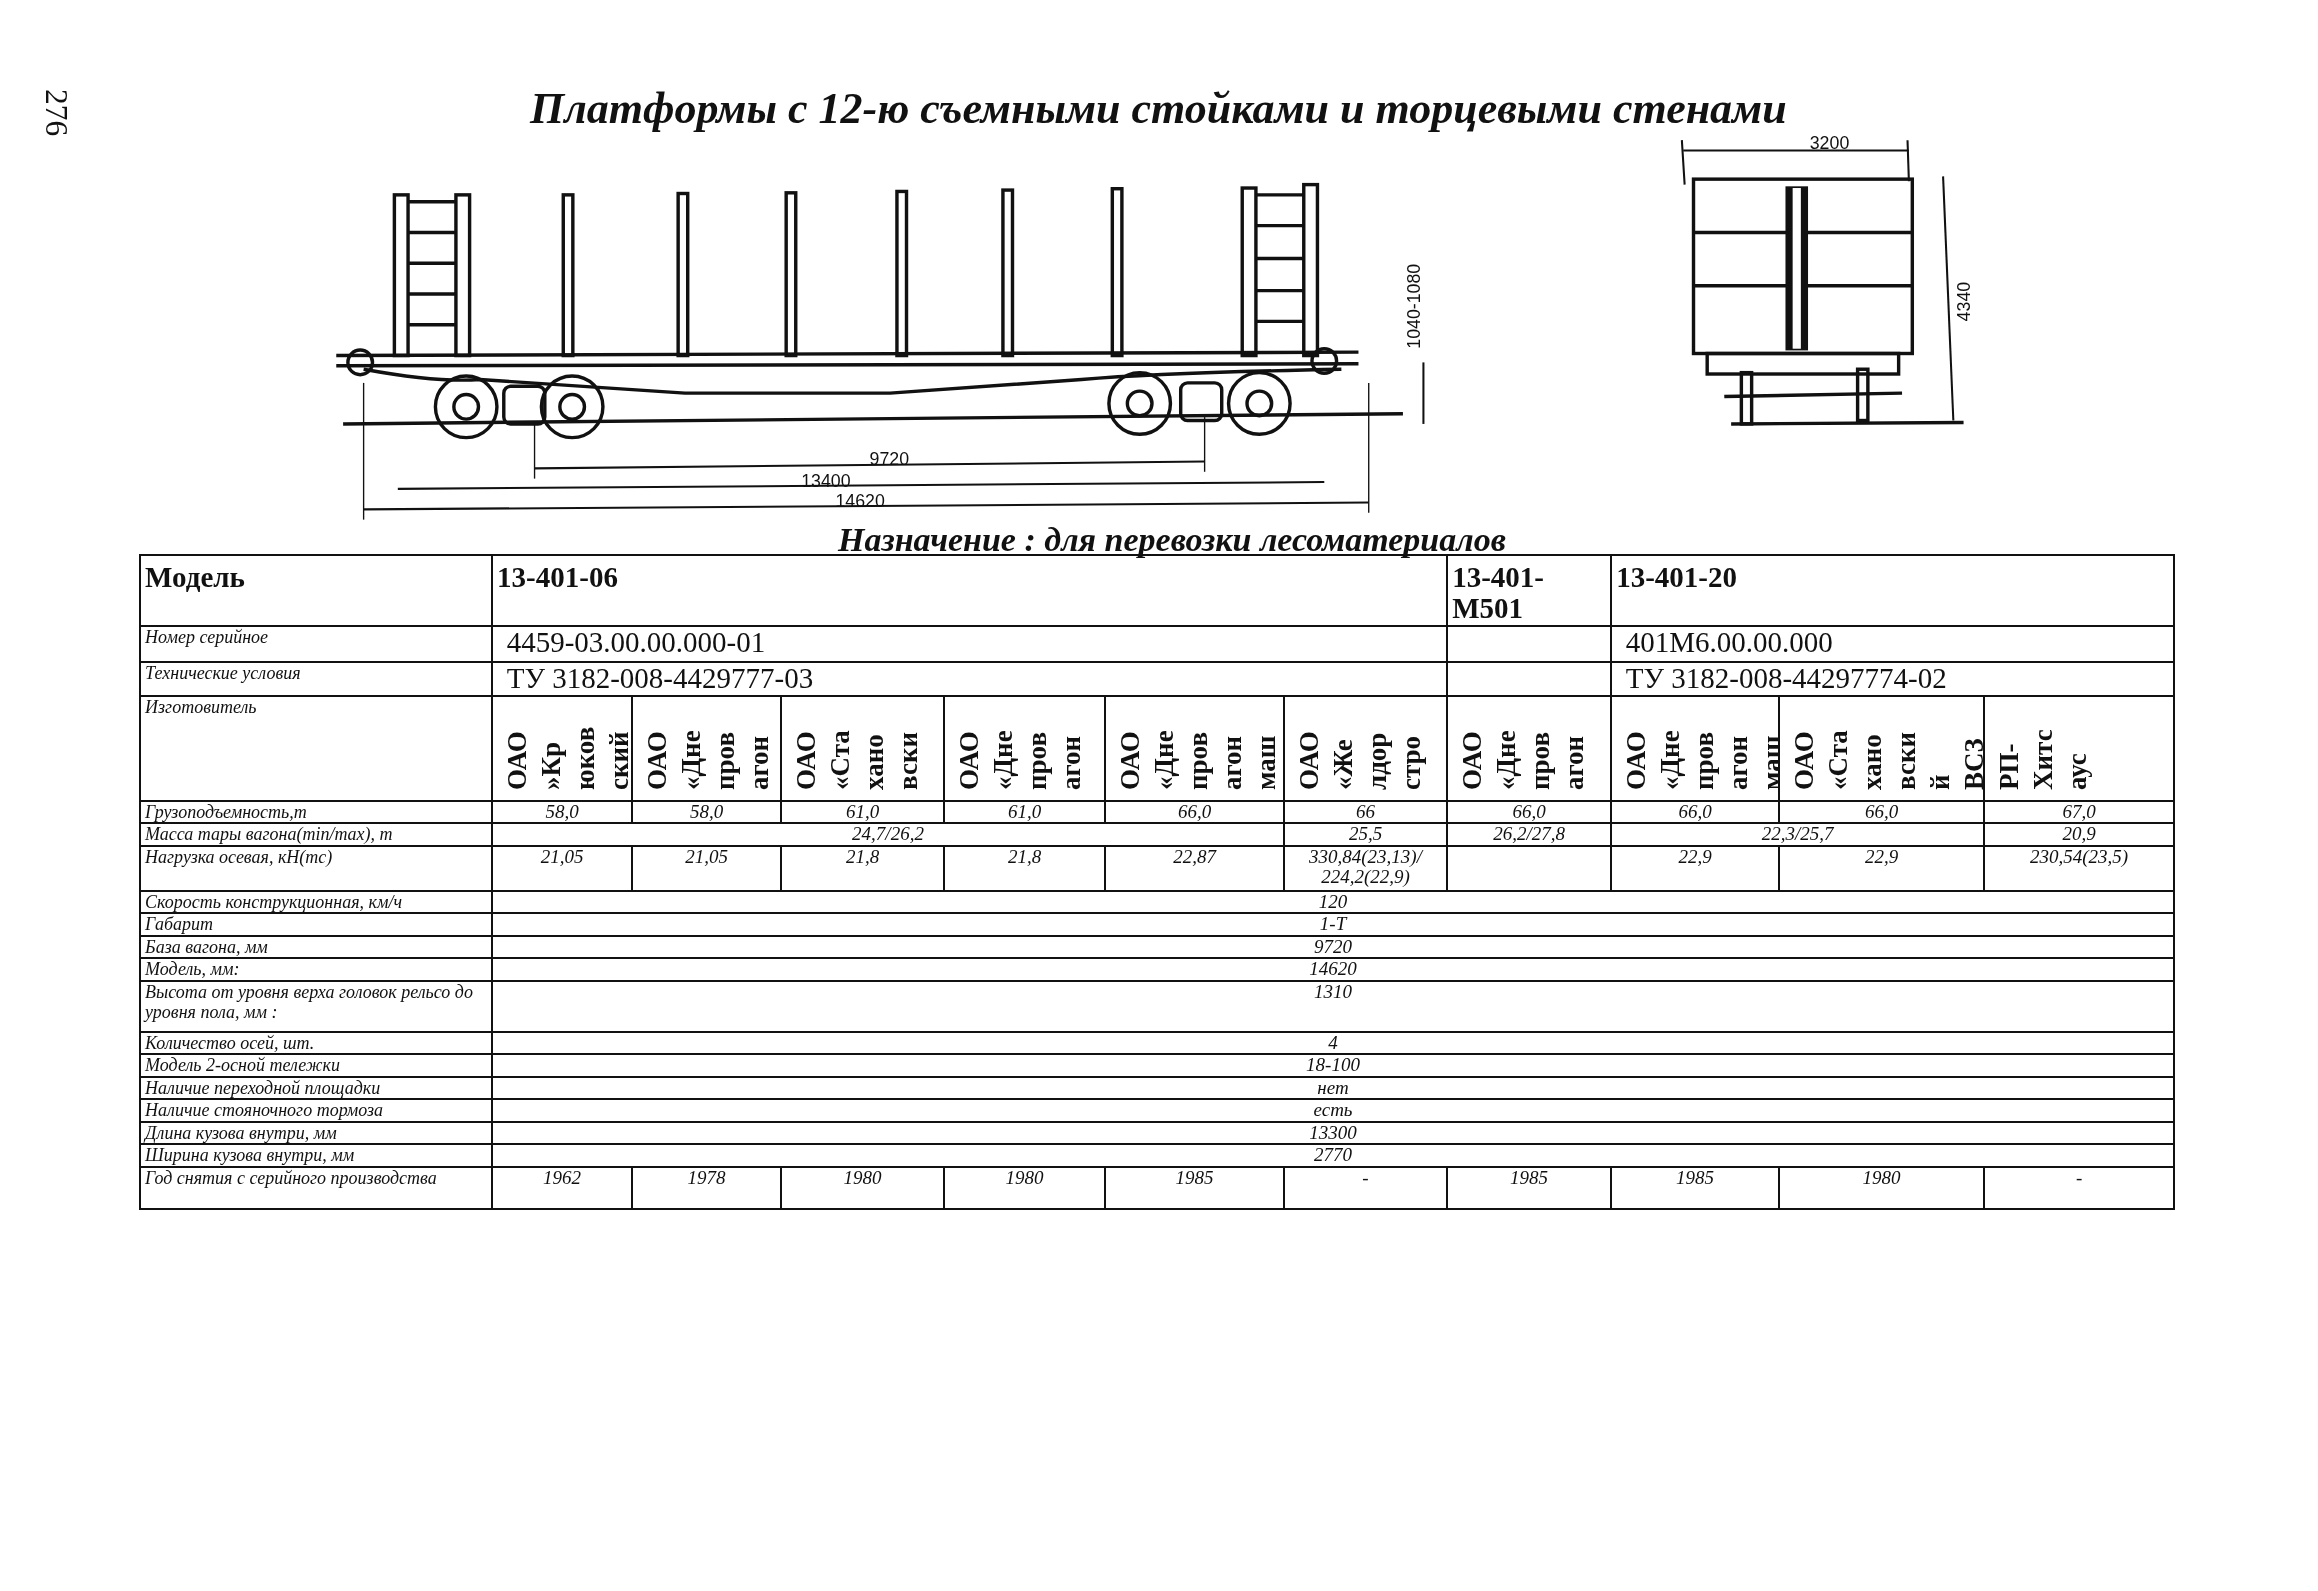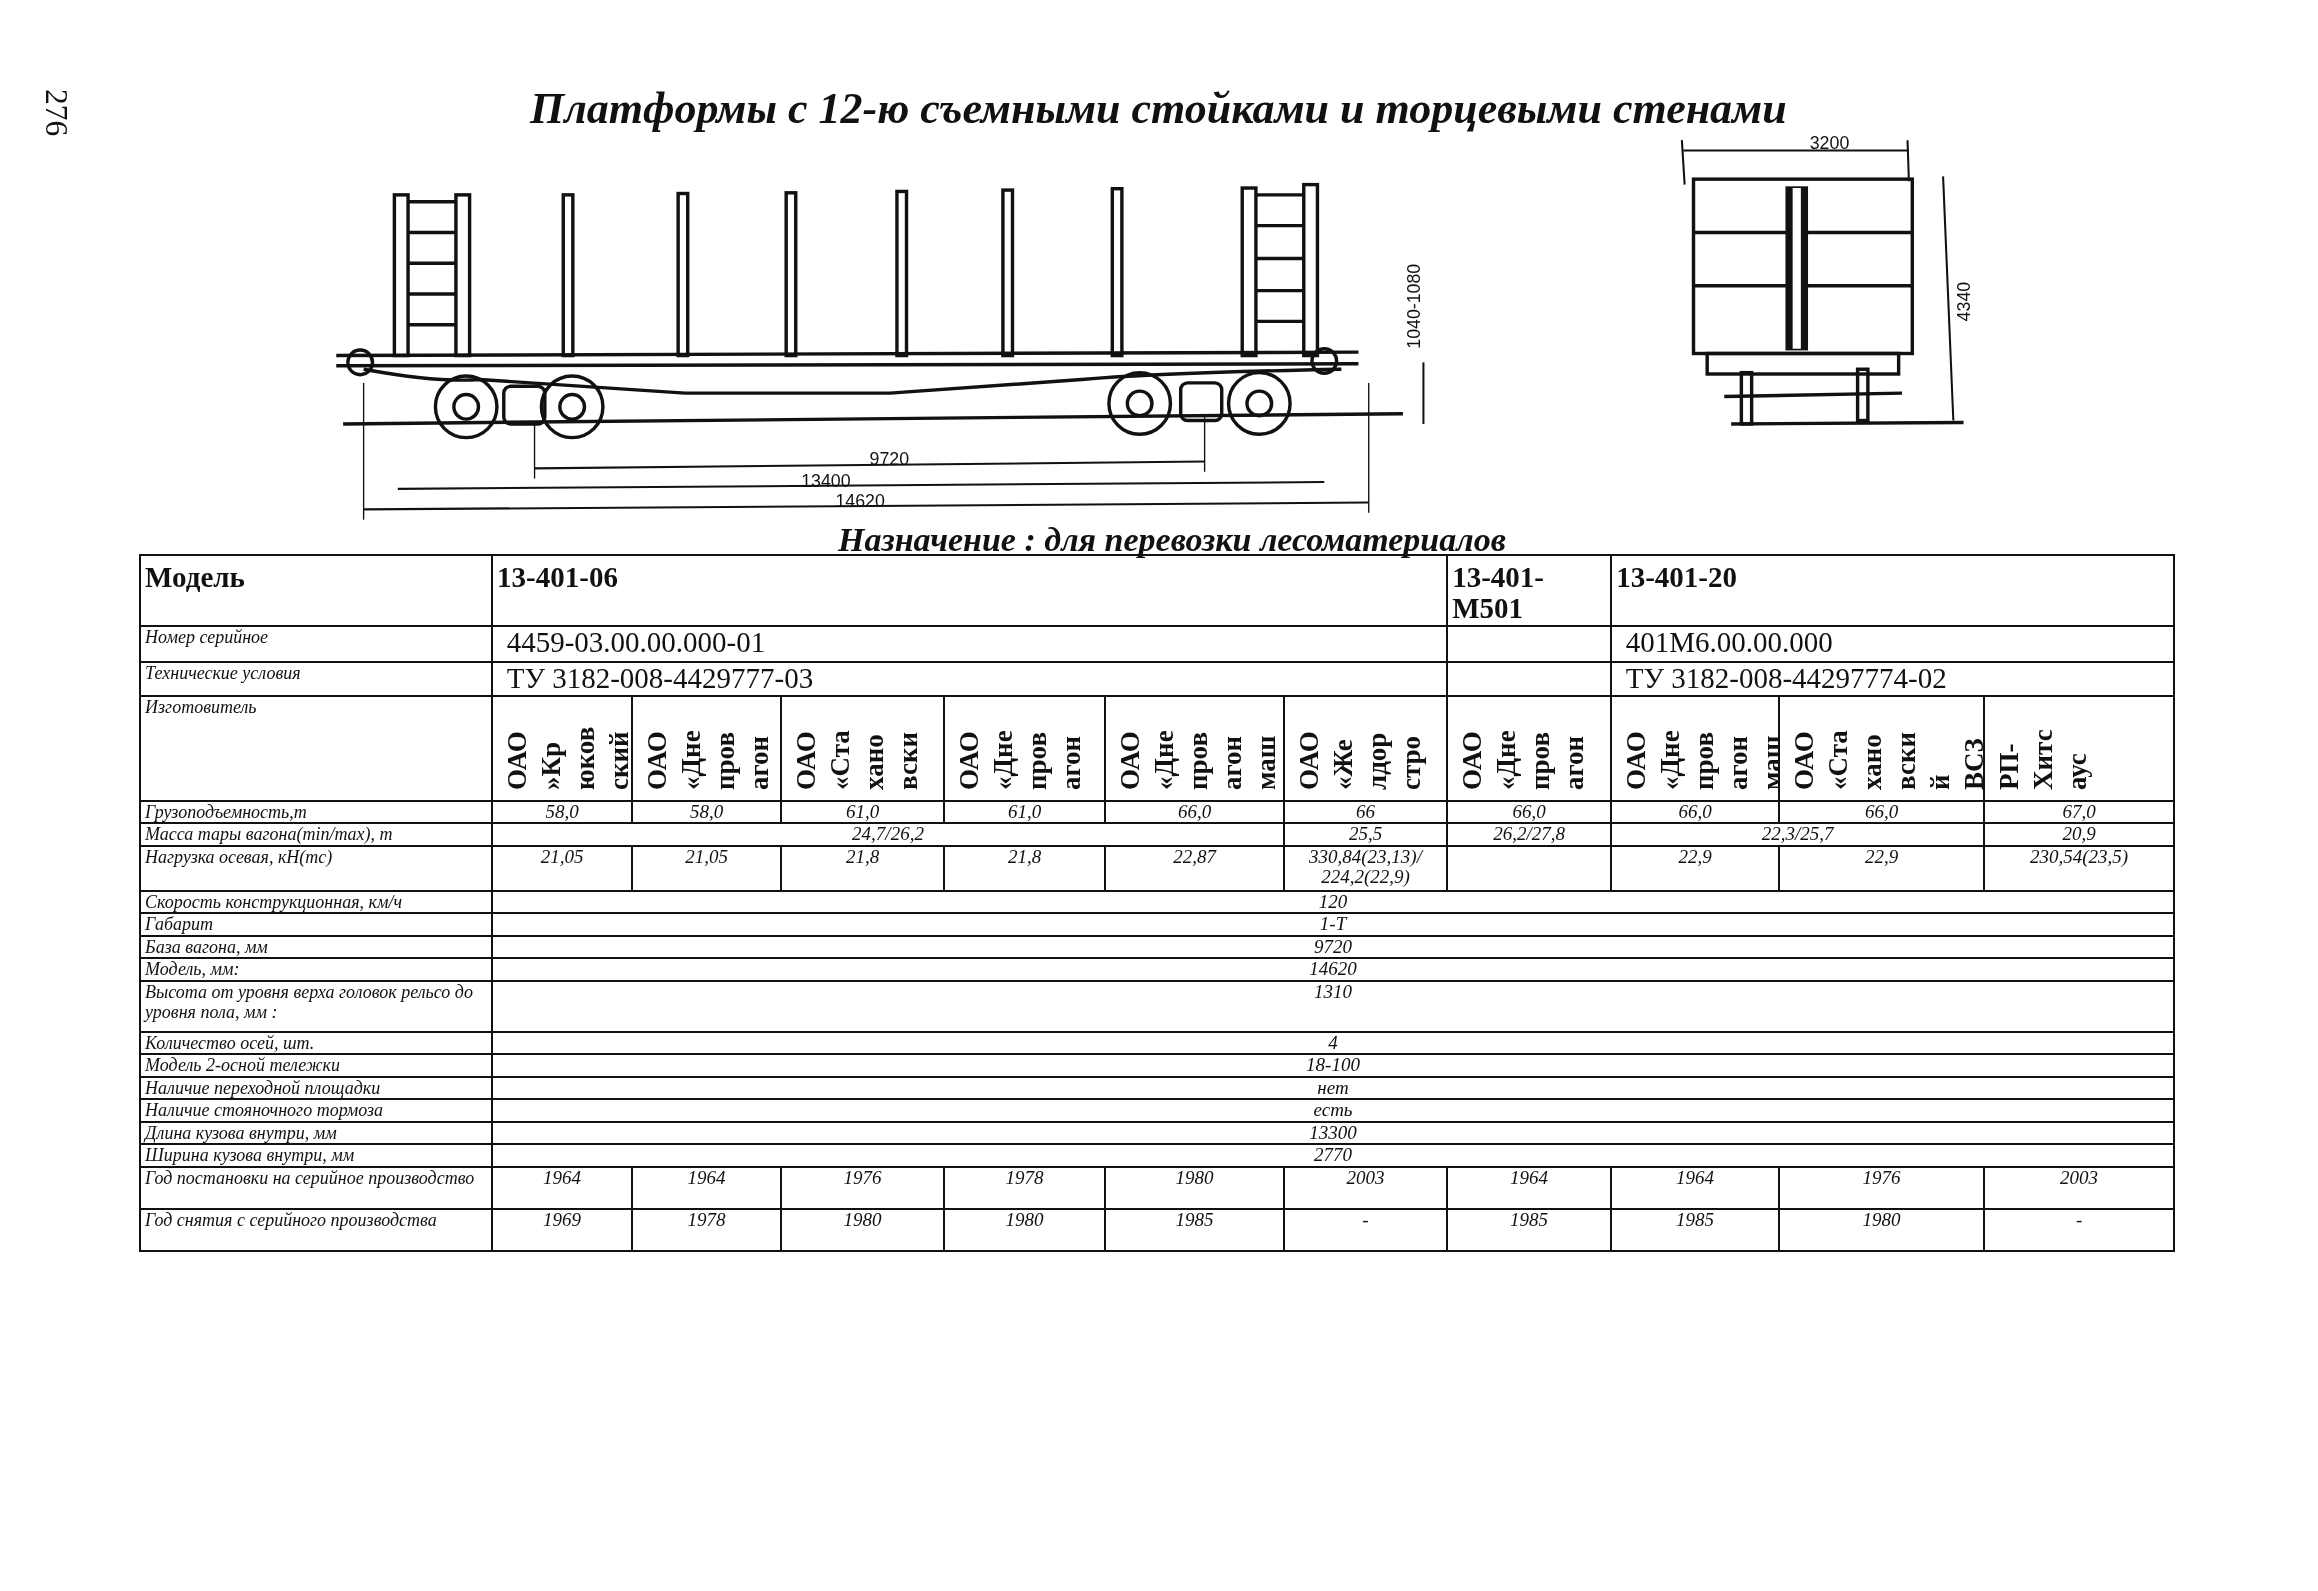--- a/index.html
+++ b/index.html
@@ -279,35 +279,22 @@
   </tr>
   <tr style="height:20.5px">
     <td class="lbl">Длина кузова внутри, мм</td>
     <td class="val" colspan="10">13300</td>
   </tr>
   <tr style="height:20.5px">
     <td class="lbl">Ширина кузова внутри, мм</td>
     <td class="val" colspan="10">2770</td>
   </tr>
   <tr style="height:42px">
-    <td class="lbl">Год постановки на серийное производство</td>
-    <td class="val">1964</td>
-    <td class="val">1964</td>
-    <td class="val">1976</td>
-    <td class="val">1978</td>
-    <td class="val">1980</td>
-    <td class="val">2003</td>
-    <td class="val">1964</td>
-    <td class="val">1964</td>
-    <td class="val">1976</td>
-    <td class="val">2003</td>
-  </tr>
-  <tr style="height:42px">
     <td class="lbl">Год снятия с серийного производства</td>
-    <td class="val">1969</td>
+    <td class="val">1962</td>
     <td class="val">1978</td>
     <td class="val">1980</td>
     <td class="val">1980</td>
     <td class="val">1985</td>
     <td class="val">-</td>
     <td class="val">1985</td>
     <td class="val">1985</td>
     <td class="val">1980</td>
     <td class="val">-</td>
   </tr>

